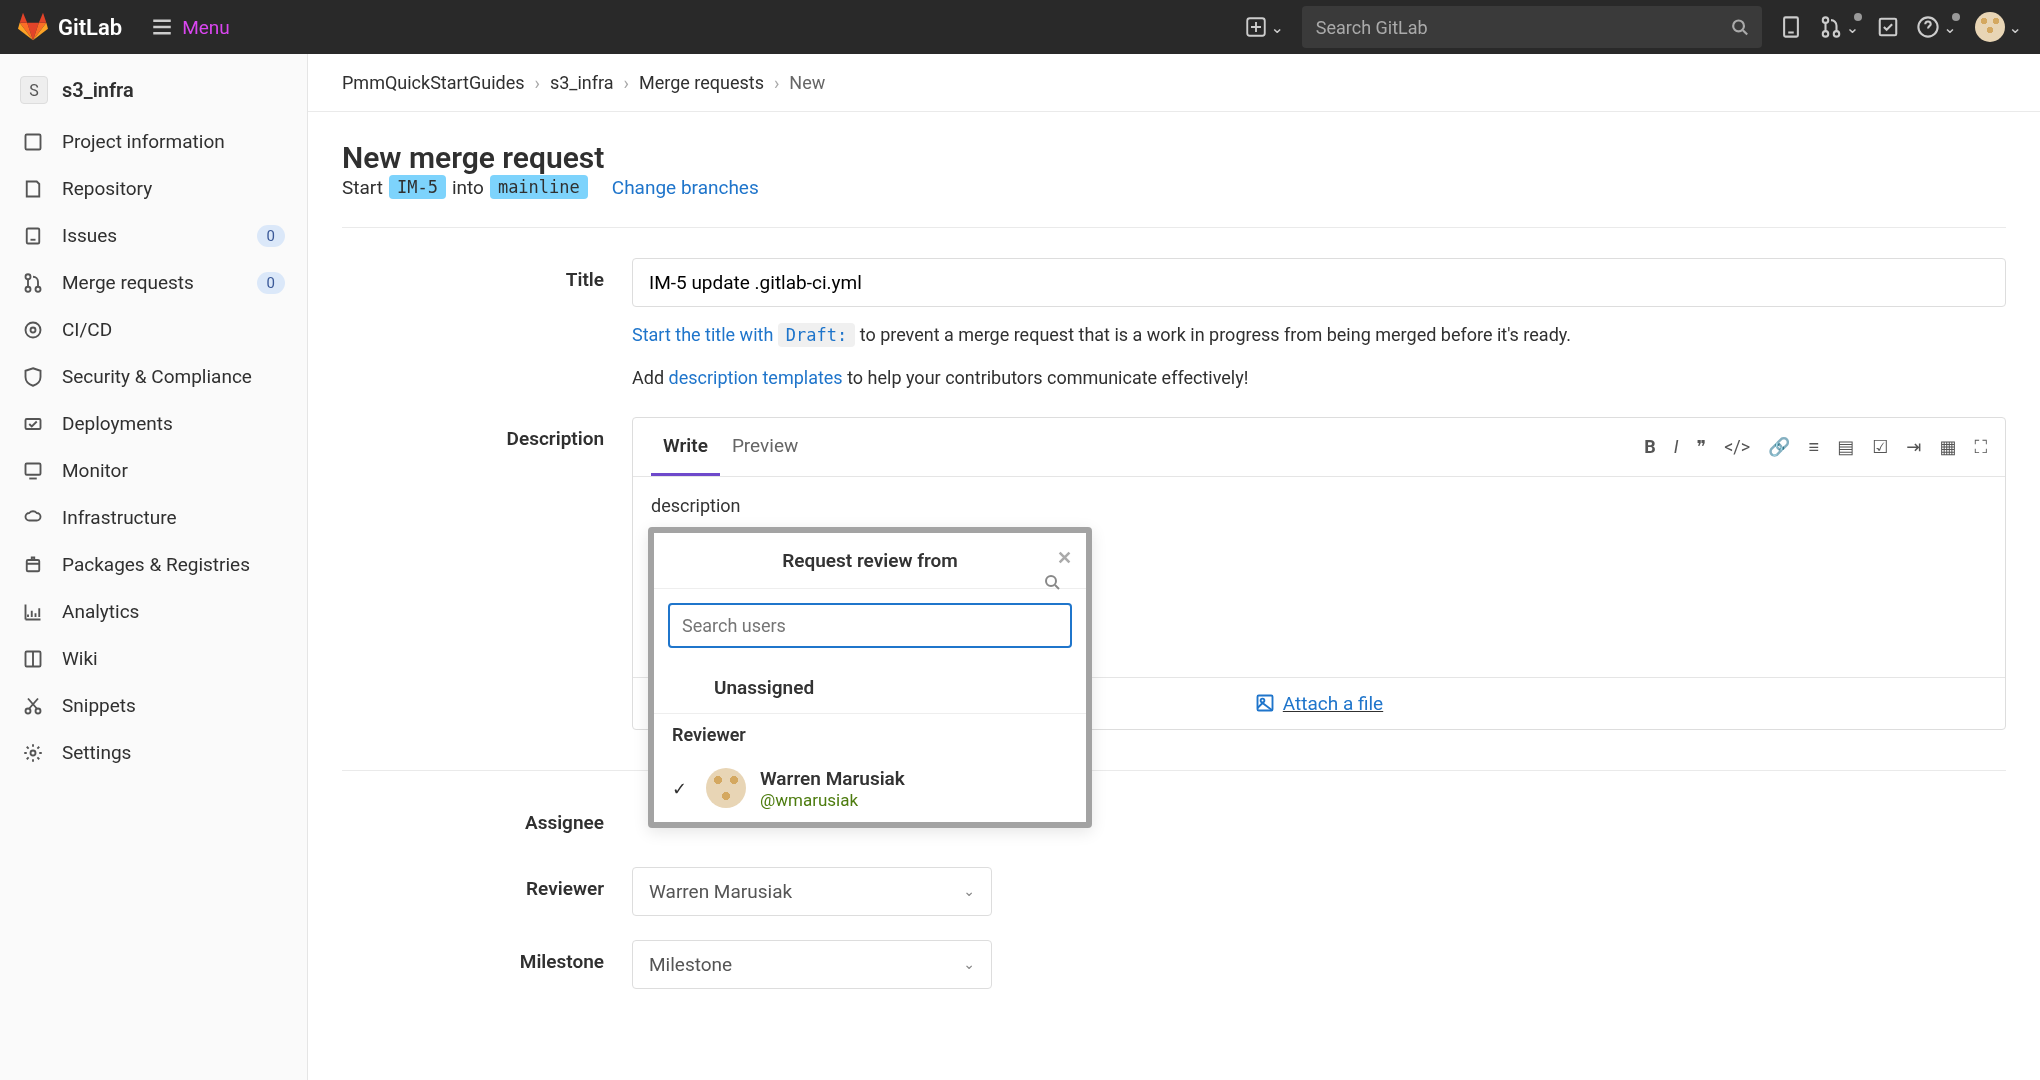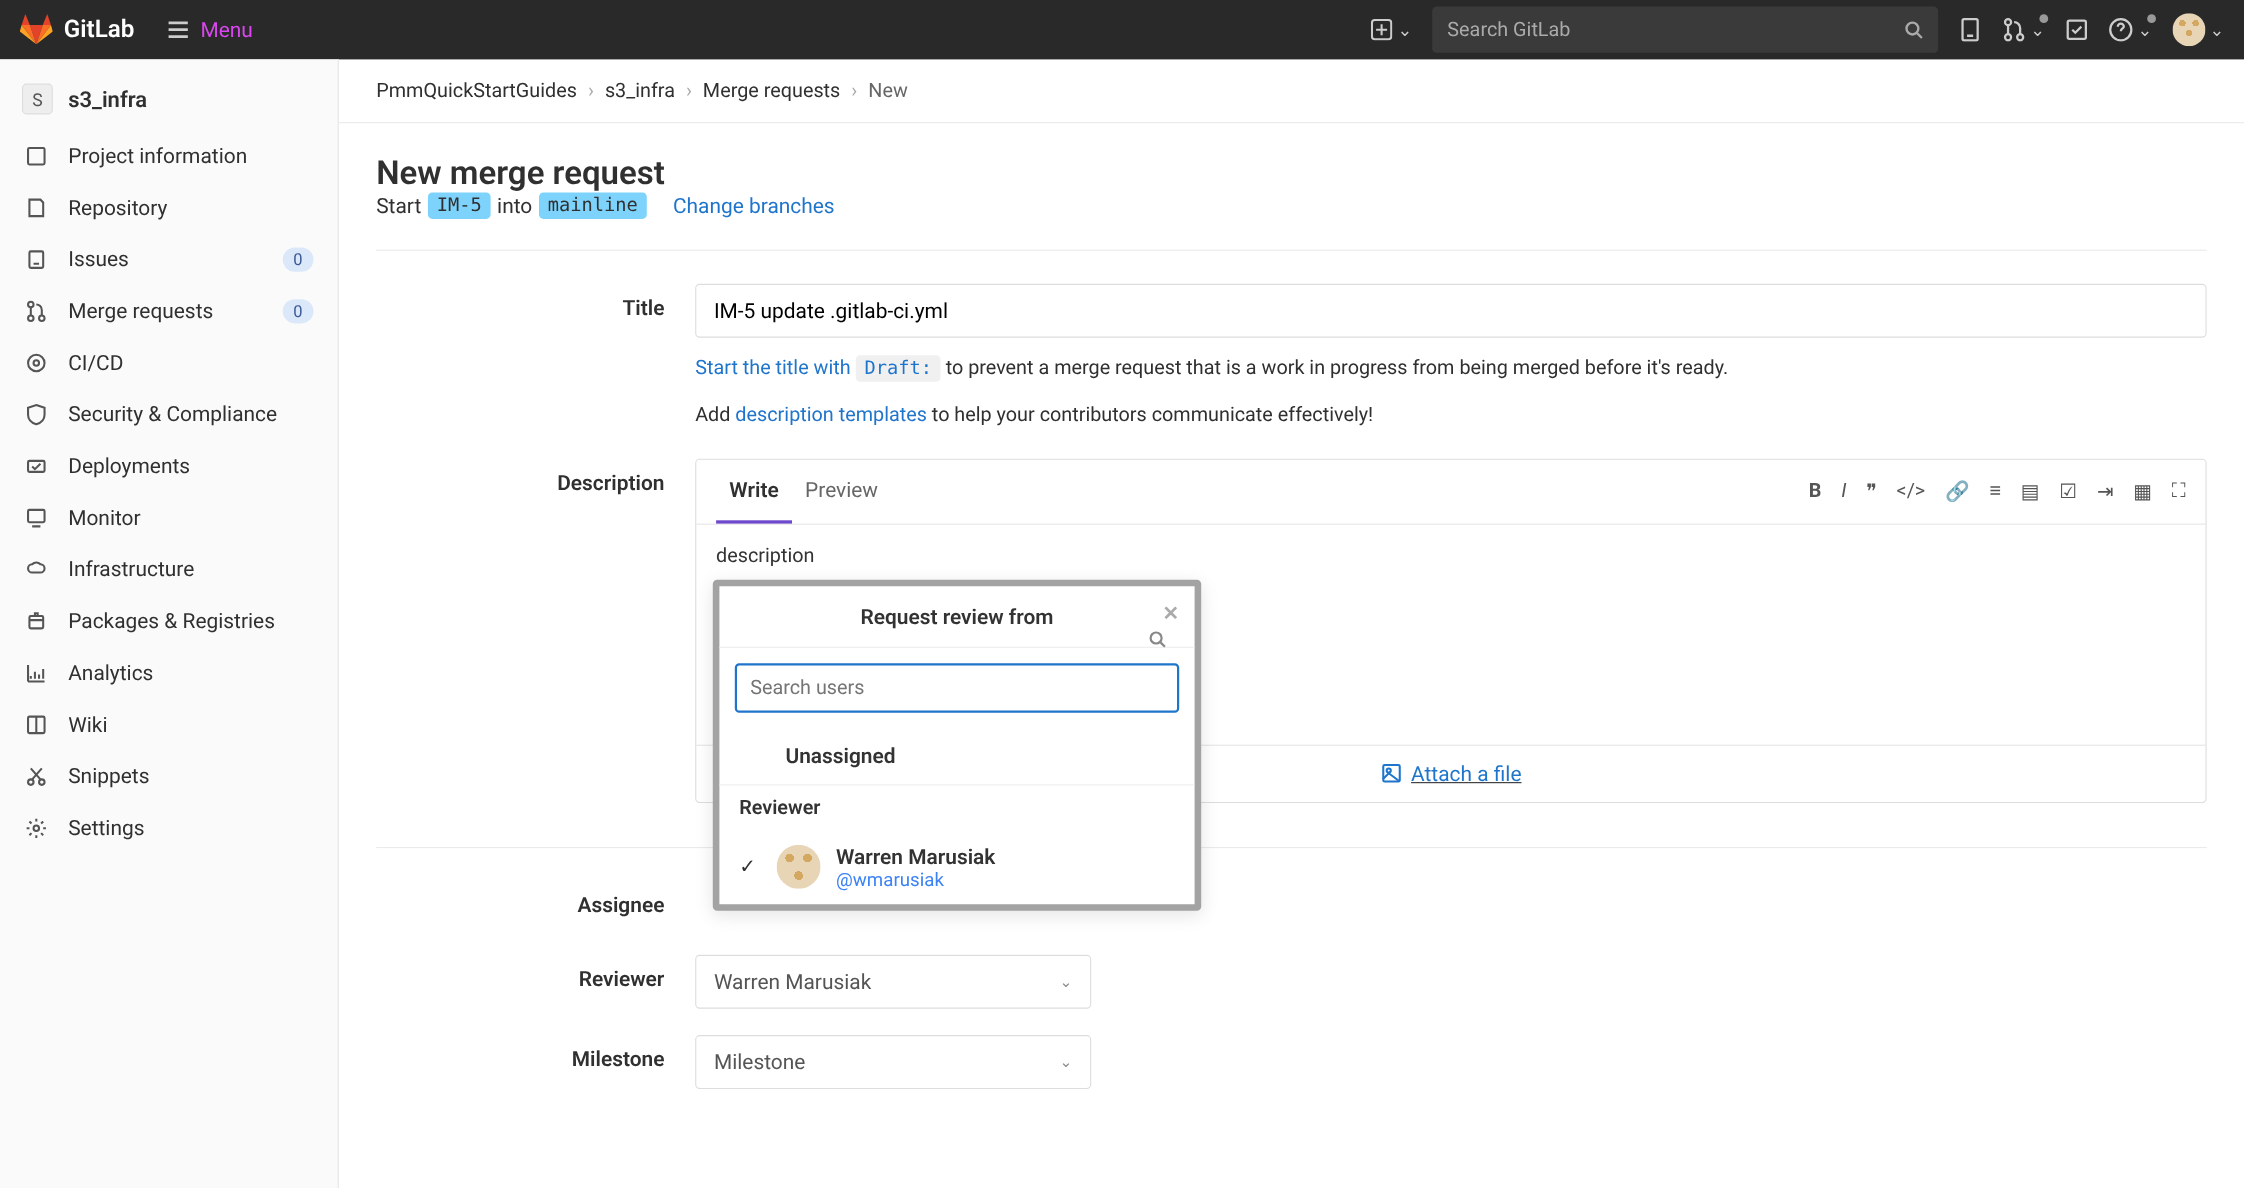--- a/index.html
+++ b/index.html
@@ -65,21 +65,21 @@
   .dd-search { width: 100%; border: 2px solid #1f75cb; border-radius: 4px; padding: 10px 36px 10px 12px; font-size: 18px; }
   .dd-search-icon { position: absolute; right: 26px; margin-top: -30px; color: #888; }
   .dd-item { padding: 14px 18px; font-size: 19px; cursor: pointer; }
   .dd-item.bold { font-weight: 600; padding-left: 60px; }
   .dd-section { padding: 10px 18px; font-size: 18px; font-weight: 600; border-top: 1px solid #eee; }
   .dd-user { display: flex; align-items: center; gap: 14px; padding: 12px 18px; cursor: pointer; }
   .check { color: #303030; width: 20px; }
   .user-avatar { width: 40px; height: 40px; border-radius: 50%; background: #e8d5b5; background-image: radial-gradient(circle at 30% 30%, #d4a860 4px, transparent 4px), radial-gradient(circle at 70% 30%, #d4a860 4px, transparent 4px), radial-gradient(circle at 50% 70%, #d4a860 4px, transparent 4px); }
   .user-info { display: flex; flex-direction: column; }
   .user-name { font-size: 19px; font-weight: 600; }
-  .user-handle { font-size: 17px; color: #3b82f6; }
+  .user-handle { font-size: 17px; color: #4d7c0f; }
   
   .select-box { width: 360px; border: 1px solid #ddd; border-radius: 4px; padding: 12px 16px; font-size: 19px; color: #666; display: flex; justify-content: space-between; align-items: center; cursor: pointer; background:#fff; }
   .select-box .val { color: #555; }
   .chev-down { color: #888; font-size:14px; }
 </style>
 </head>
 <body>
 
 <div class="topbar">
   <div class="logo-area">

